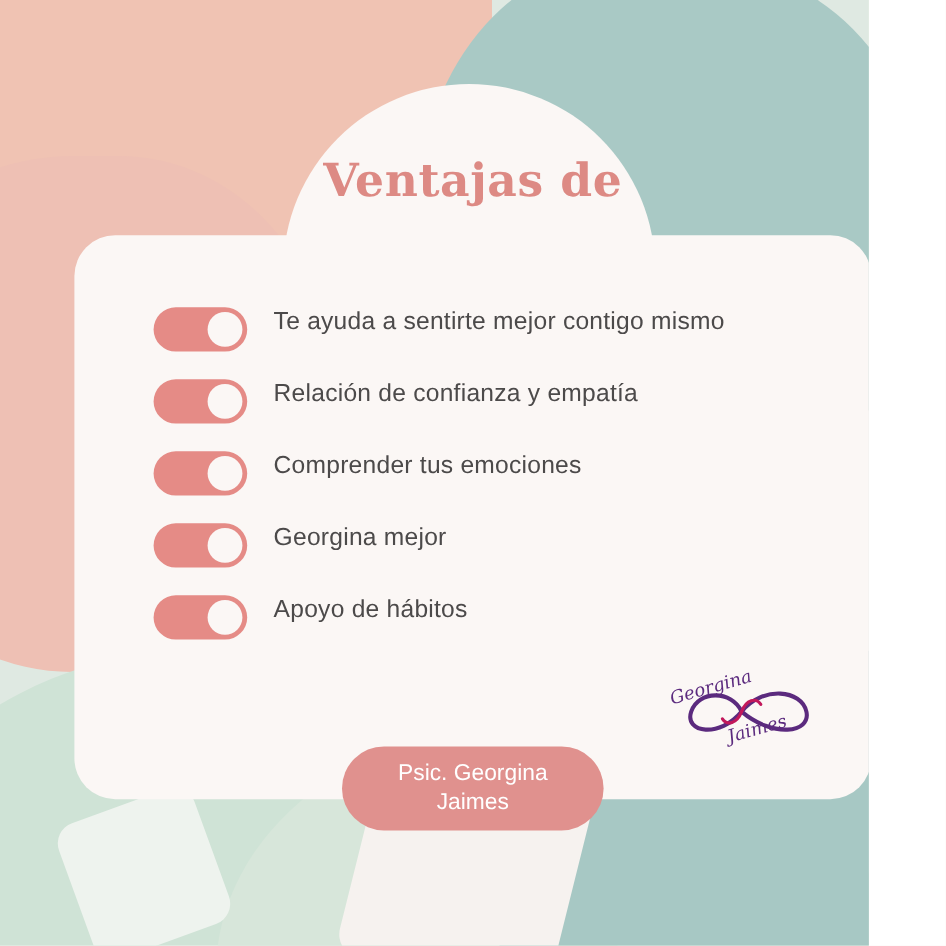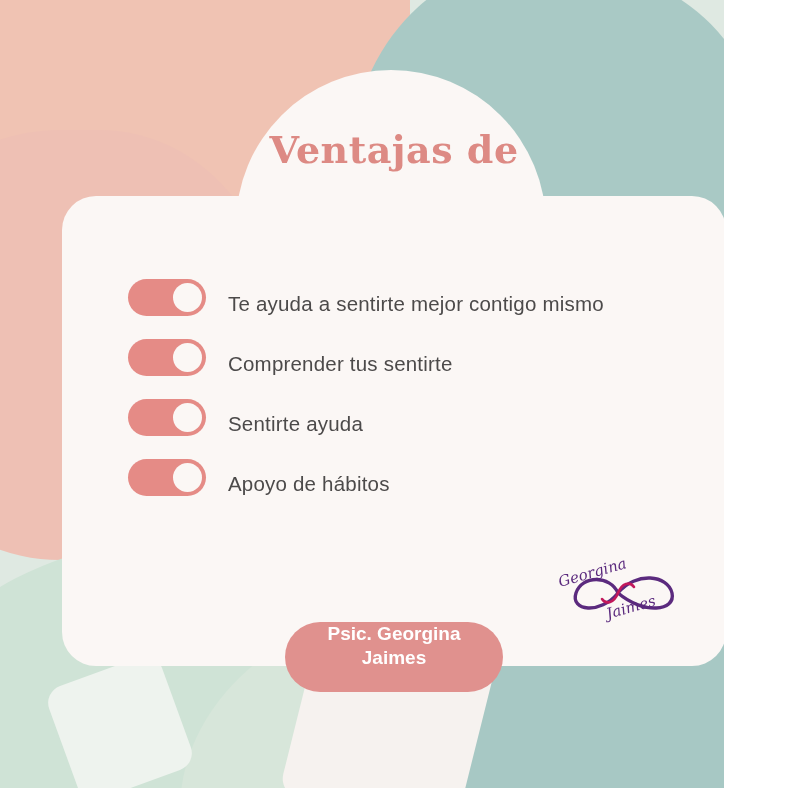--- a/index.html
+++ b/index.html
@@ -136,21 +136,21 @@
 
   
   .list {
     position: absolute;
     left: 128px;
     top: 256px;
     width: 600px;
   }
   .row {
     display: flex;
-    align-items: flex-end;
+    align-items: flex-start;
     height: 60px;
   }
   .toggle {
     position: relative;
     width: 78px;
     height: 37px;
     border-radius: 19px;
     background: #e58b86;
     flex: 0 0 auto;
   }
@@ -176,26 +176,26 @@
   .pill {
     position: absolute;
     left: 285px;
     top: 622px;
     width: 218px;
     height: 70px;
     border-radius: 35px;
     background: #e0918e;
     color: #ffffff;
     display: flex;
+    align-items: center;
     justify-content: center;
     text-align: center;
     font-size: 19px;
     line-height: 24px;
     font-family: "Liberation Sans", sans-serif;
-    font-weight: bold;
   }
 
   
   .logo {
     position: absolute;
     left: 548px;
     top: 553px;
     width: 150px;
     height: 78px;
   }
@@ -225,34 +225,40 @@
 
   <div class="list">
 
     <div class="row">
       <div class="toggle">
         <div class="knob"></div>
       </div>
       <div class="row-label">Te ayuda a sentirte mejor contigo mismo</div>
     </div>
 
-
-    <div class="row">
-      <div class="toggle">
-        <div class="knob"></div>
-      </div>
-      <div class="row-label">Comprender tus sentirte</div>
-    </div>
-
-
-    <div class="row">
-      <div class="toggle">
-        <div class="knob"></div>
-      </div>
-      <div class="row-label">Sentirte ayuda</div>
+    <div class="row">
+      <div class="toggle">
+        <div class="knob"></div>
+      </div>
+      <div class="row-label">Relación de confianza y empatía</div>
+    </div>
+
+    <div class="row">
+      <div class="toggle">
+        <div class="knob"></div>
+      </div>
+      <div class="row-label">Comprender tus emociones</div>
+    </div>
+
+
+    <div class="row">
+      <div class="toggle">
+        <div class="knob"></div>
+      </div>
+      <div class="row-label">Georgina mejor</div>
     </div>
 
     <div class="row">
       <div class="toggle">
         <div class="knob"></div>
       </div>
       <div class="row-label">Apoyo de hábitos</div>
     </div>
 
   </div>

